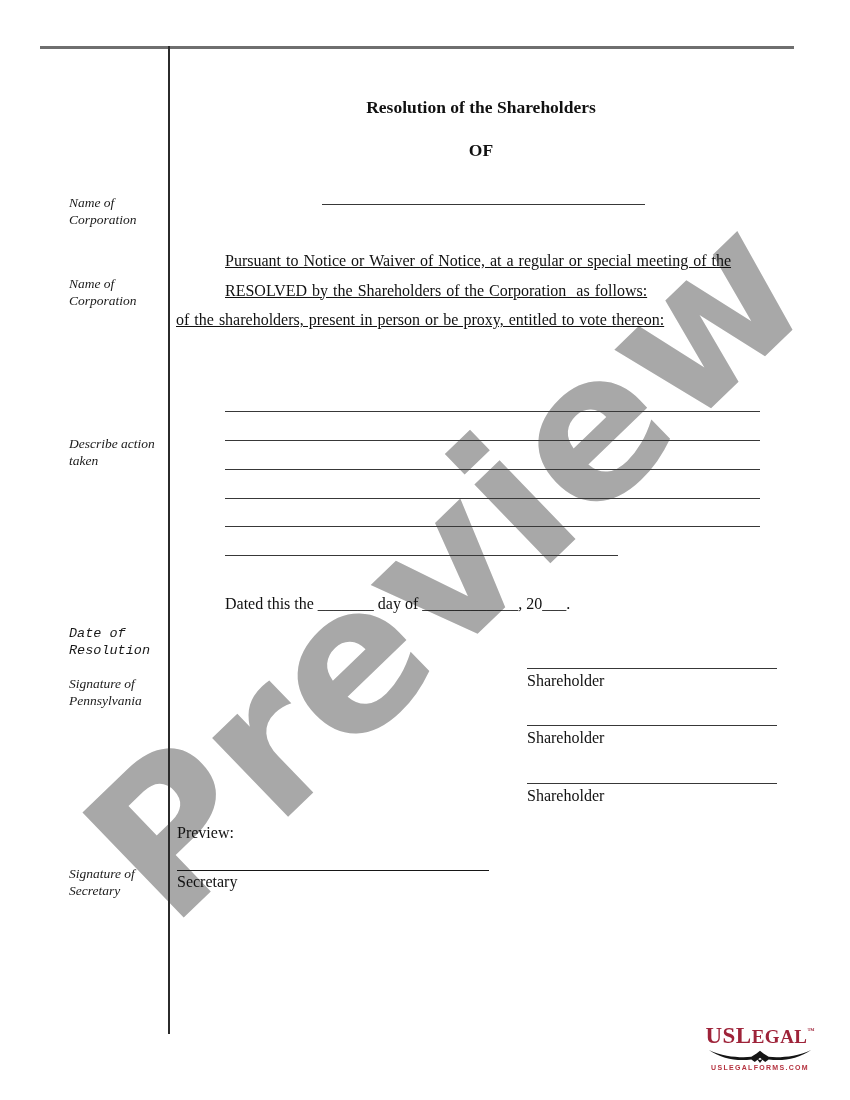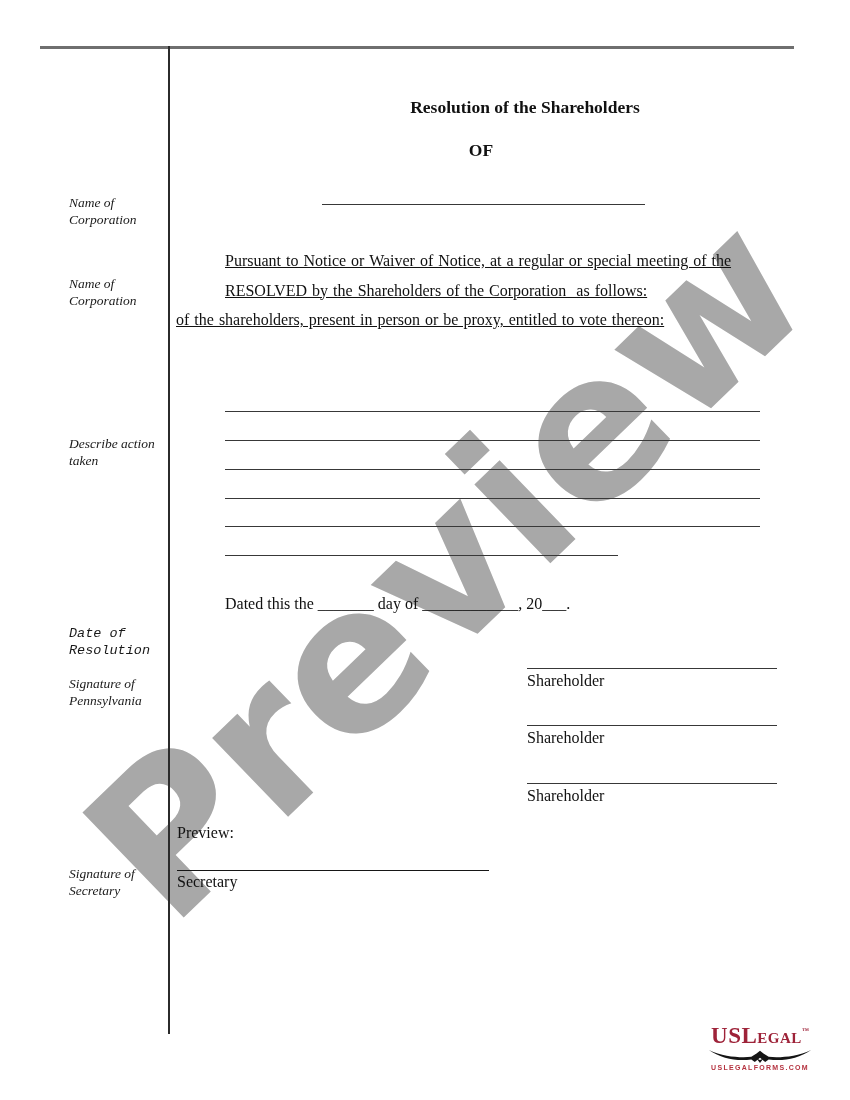--- a/index.html
+++ b/index.html
@@ -59,21 +59,21 @@
   .logo{left:698px;top:1020px;width:124px;text-align:center;z-index:2;}
   .brand{
     font-family:"Liberation Serif", serif;
     font-weight:bold;
     color:#9e2339;
     line-height:22px;
     white-space:nowrap;
     letter-spacing:0.5px;
   }
   .brand .big{font-size:23px;}
-  .brand .small{font-size:15px;}
+  .brand .small{font-size:19px;}
   .brand .tm{font-size:7px;vertical-align:10px;letter-spacing:0;}
   .wings{margin-top:0px;line-height:0;}
   .site{
     margin-top:1px;
     font-family:"Liberation Sans", sans-serif;
     font-weight:bold;
     font-size:7px;
     letter-spacing:1.3px;
     color:#b5323f;
     white-space:nowrap;
@@ -108,21 +108,21 @@
     </div>
     <div class="abs note" style="top:676px;">
       <div>Signature of</div>
       <div>Pennsylvania</div>
     </div>
     <div class="abs note" style="top:866px;">
       <div>Signature of</div>
       <div>Secretary</div>
     </div>
 
-    <div class="abs title" style="top:97px;padding-left:44px;">Resolution of the Shareholders</div>
+    <div class="abs title" style="top:97px;">Resolution of the Shareholders</div>
     <div class="abs title" style="top:140px;">OF</div>
 
     <div class="abs blank" style="left:322px;top:204px;width:323px;"></div>
 
     <div class="abs para">
       <div class="pline indent">Pursuant to Notice or Waiver of Notice, at a regular or special meeting of the</div>
       <div class="pline indent">RESOLVED by the Shareholders of the Corporation&nbsp; as follows:</div>
       <div class="pline">of the shareholders, present in person or be proxy, entitled to vote thereon:</div>
     </div>
 

